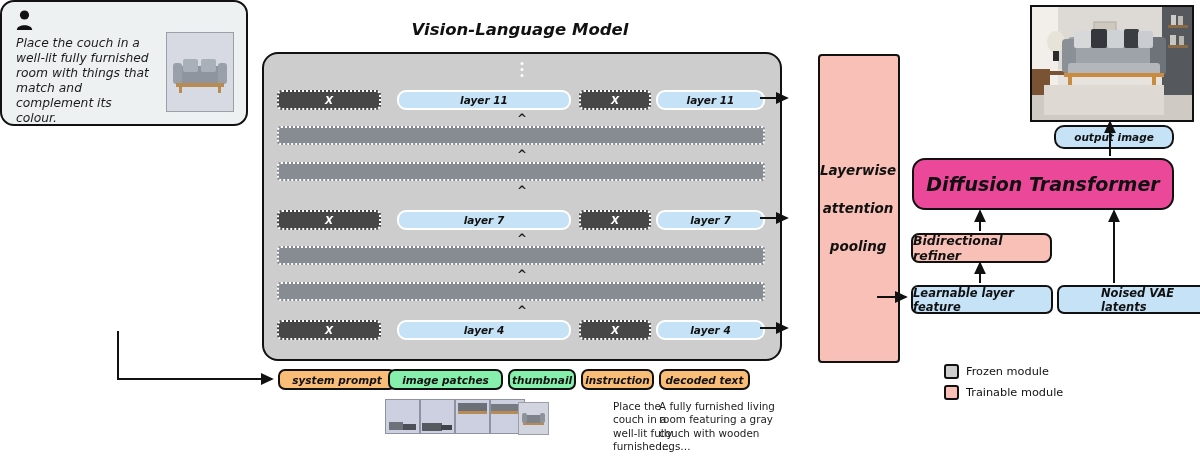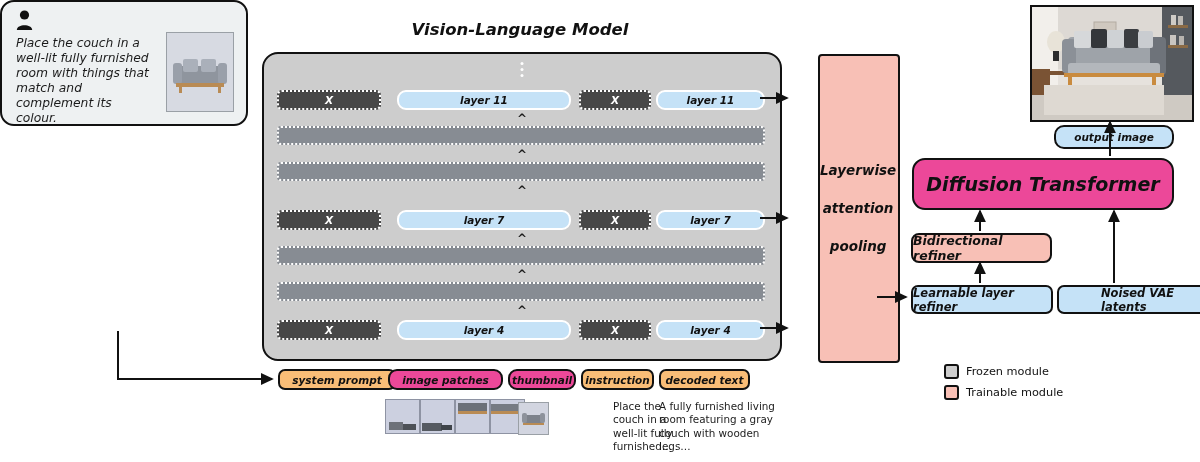--- a/index.html
+++ b/index.html
@@ -34,21 +34,21 @@
   .selbox{position:absolute;height:20px;background:#c5e2f7;border:2px solid #ffffff;
           border-radius:9px;box-sizing:border-box;color:#111;font-size:10.5px;
           display:flex;align-items:center;justify-content:center;font-style:italic;
           font-weight:700;}
 
   
   .tag{position:absolute;height:21px;border:2px solid #111;border-radius:7px;
        display:flex;align-items:center;justify-content:center;font-size:10.5px;
        font-style:italic;font-weight:700;box-sizing:border-box;}
   .tag.orange{background:#f9bd77;}
-  .tag.yellow{background:#ec4899;border-radius:9px;}
+  .tag.yellow{background:#86efac;}
   .cap{position:absolute;font-size:10.4px;line-height:13.4px;color:#1b1b1b;}
 
   
   #patches{position:absolute;left:385px;top:399px;display:flex;}
   #patches .pt{width:33px;height:33px;border:1px solid #8e93a3;background:#ccd0e0;
                overflow:hidden;position:relative;}
   #thumb-tile{position:absolute;left:518px;top:402px;width:29px;height:31px;
               border:1.5px solid #9aa0a6;background:#d2d5e0;overflow:hidden;}
 
   
@@ -201,21 +201,21 @@
 <div id="pool">
   <span>
     <span>Layerwise</span><br>
     <span>attention</span><br>
     <span>pooling</span>
   </span>
 </div>
 
 <div id="dit">Diffusion Transformer</div>
 <div id="refiner">Bidirectional refiner</div>
-<div id="llf">Learnable layer refiner</div>
+<div id="llf">Learnable layer feature</div>
 <div id="nvl">Noised VAE latents</div>
 
 <div id="out-img">
   <svg viewBox="0 0 160 113" style="width:100%;height:100%;display:block">
     <rect width="160" height="113" fill="#e6e2dd"></rect>
     <rect x="0" y="0" width="26" height="78" fill="#f2efeb"></rect>
     <rect x="26" y="0" width="104" height="62" fill="#ddd9d4"></rect>
     <rect x="130" y="0" width="30" height="113" fill="#55595e"></rect>
     <rect x="136" y="18" width="20" height="3" fill="#8a6a45"></rect>
     <rect x="136" y="38" width="20" height="3" fill="#8a6a45"></rect>

